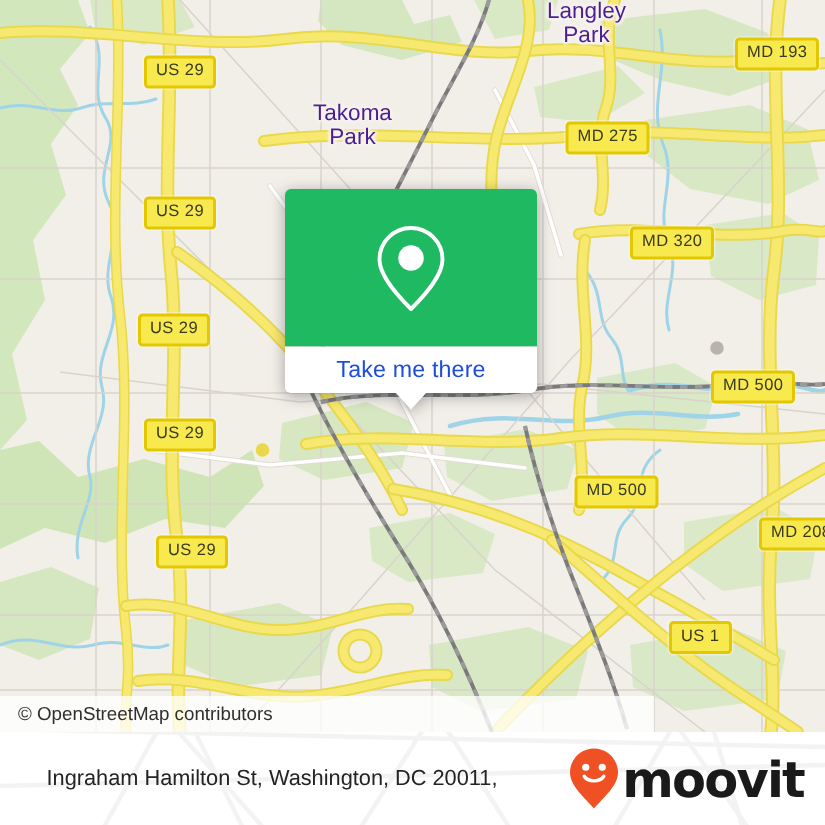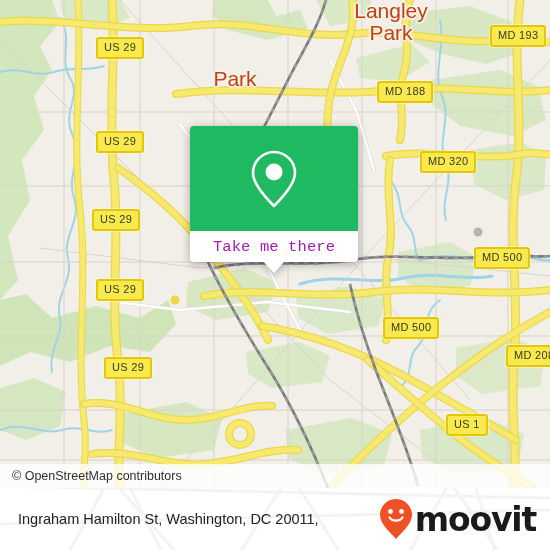--- a/index.html
+++ b/index.html
@@ -31,37 +31,37 @@
     line-height:1;
     padding:3px 6px 4px 6px;
     white-space:nowrap;
     font-family:"Liberation Sans","DejaVu Sans",sans-serif;
     box-shadow:0 0 0 1px rgba(255,255,255,.35);
   }
 
   
   .place{
     position:absolute;
-    color:#c2410c;
-    font-size:21px;
+    color:#4c1d95;
+    font-size:15px;
     line-height:1.05;
     text-align:center;
     white-space:nowrap;
     text-shadow:
       1.5px 0 2px #f6f3ed, -1.5px 0 2px #f6f3ed,
       0 1.5px 2px #f6f3ed, 0 -1.5px 2px #f6f3ed,
       1px 1px 2px #f6f3ed, -1px -1px 2px #f6f3ed,
       1px -1px 2px #f6f3ed, -1px 1px 2px #f6f3ed;
     font-family:"Liberation Sans","DejaVu Sans",sans-serif;
   }
   .place span{display:block;}
 
   
   #attrib{
-    position:absolute;left:0;bottom:0;width:550px;height:24px;
+    position:absolute;left:0;bottom:0;width:436px;height:24px;
     background:rgba(255,255,255,.78);
     display:flex;align-items:center;
     box-sizing:border-box;padding-left:12px;
     font-size:12.5px;color:#2f2f2f;
     font-family:"Liberation Sans","DejaVu Sans",sans-serif;
   }
 
   
   #callout{
     position:absolute;left:190px;top:126px;width:168px;
@@ -74,22 +74,22 @@
     display:flex;align-items:center;justify-content:center;
   }
   #callout-white{
     height:31px;
     background:#ffffff;
     border-radius:0 0 4px 4px;
     display:flex;align-items:center;justify-content:center;
     position:relative;
   }
   #callout-label{
-    font-size:15.5px;color:#a21caf;letter-spacing:.1px;
-    font-family:Liberation Mono, monospace;
+    font-size:15.5px;color:#1d4ed8;letter-spacing:.1px;
+    font-family:Liberation Sans, sans-serif;
   }
   #callout-tail{
     position:absolute;left:50%;bottom:-11px;margin-left:-11px;
     width:0;height:0;
     border-left:11px solid transparent;
     border-right:11px solid transparent;
     border-top:12px solid #ffffff;
   }
 
   
@@ -97,21 +97,21 @@
     position:absolute;left:0;top:488px;width:550px;height:62px;
     background:#ffffff;overflow:hidden;
   }
   #footer-watermark{
     position:absolute;left:0;top:-20px;width:550px;height:100px;
     opacity:.085;
   }
   #footer-inner{
     position:relative;z-index:2;
     display:flex;align-items:center;justify-content:space-between;
-    height:62px;padding:0 14px 0 18px;box-sizing:border-box;
+    height:62px;padding:0 14px 0 18px;box-sizing:border-box;margin-left:13px;
   }
   #footer-address{
     font-size:14.5px;color:#232323;line-height:1.38;max-width:370px;
     font-family:"Liberation Sans","DejaVu Sans",sans-serif;
   }
   #footer-address .l2{display:block;}
   #brand{display:flex;align-items:center;gap:2px;}
   #brand-word{
     font-size:33px;color:#1a1a1a;font-weight:bold;letter-spacing:-1.2px;
     line-height:1;font-family:"DejaVu Sans","Liberation Sans",sans-serif;
@@ -264,30 +264,31 @@
       <path class="rl2" d="M214 268 C260 258 306 268 352 260 C398 252 444 262 490 256 C514 253 536 258 550 256"></path>
       <path class="rl" d="M418 486 C408 450 392 412 378 376 C366 344 356 312 350 284"></path>
       <path class="rl2" d="M418 486 C408 450 392 412 378 376 C366 344 356 312 350 284"></path>
     </svg>
 
     <div class="place" style="left:351px;top:0px;width:80px;">
       <span>Langley</span>
       <span>Park</span>
     </div>
     <div class="place" style="left:192px;top:68px;width:86px;">
+      <span>Takoma</span>
       <span>Park</span>
     </div>
 
     <div class="shield" style="left:96px;top:37px;">US 29</div>
     <div class="shield" style="left:96px;top:131px;">US 29</div>
     <div class="shield" style="left:92px;top:209px;">US 29</div>
     <div class="shield" style="left:96px;top:279px;">US 29</div>
     <div class="shield" style="left:104px;top:357px;">US 29</div>
     <div class="shield" style="left:490px;top:25px;">MD 193</div>
-    <div class="shield" style="left:377px;top:81px;">MD 188</div>
+    <div class="shield" style="left:377px;top:81px;">MD 275</div>
     <div class="shield" style="left:420px;top:151px;">MD 320</div>
     <div class="shield" style="left:474px;top:247px;">MD 500</div>
     <div class="shield" style="left:383px;top:317px;">MD 500</div>
     <div class="shield" style="left:506px;top:345px;">MD 208</div>
     <div class="shield" style="left:446px;top:414px;text-align:center;">US 1</div>
 
     <div id="attrib">
       <span>© OpenStreetMap contributors</span>
     </div>
   </div>

